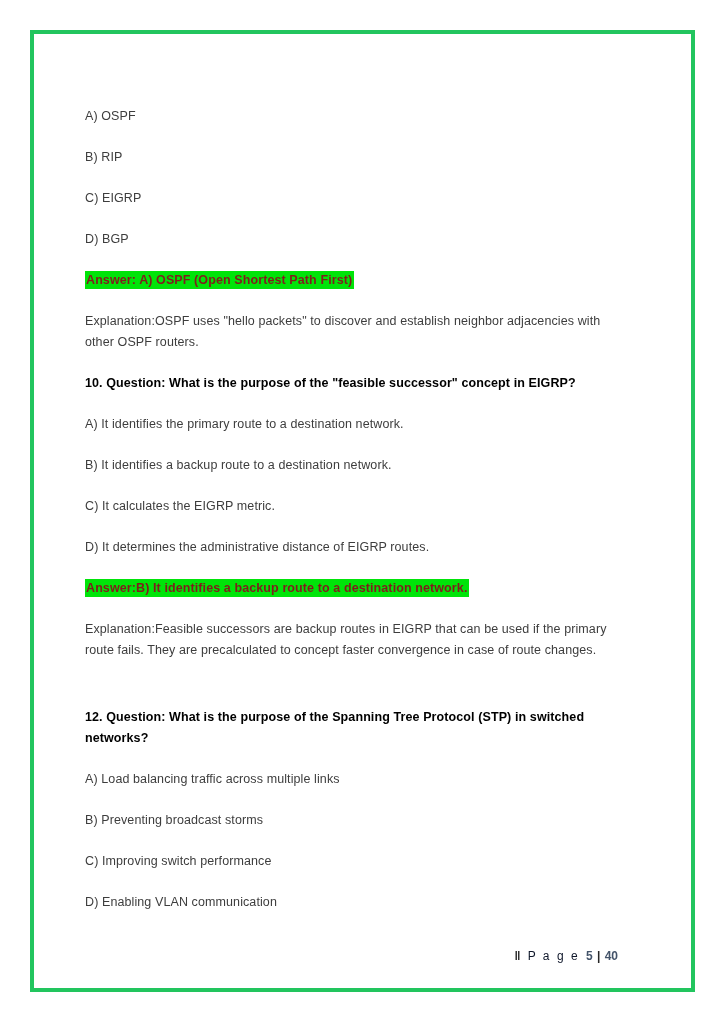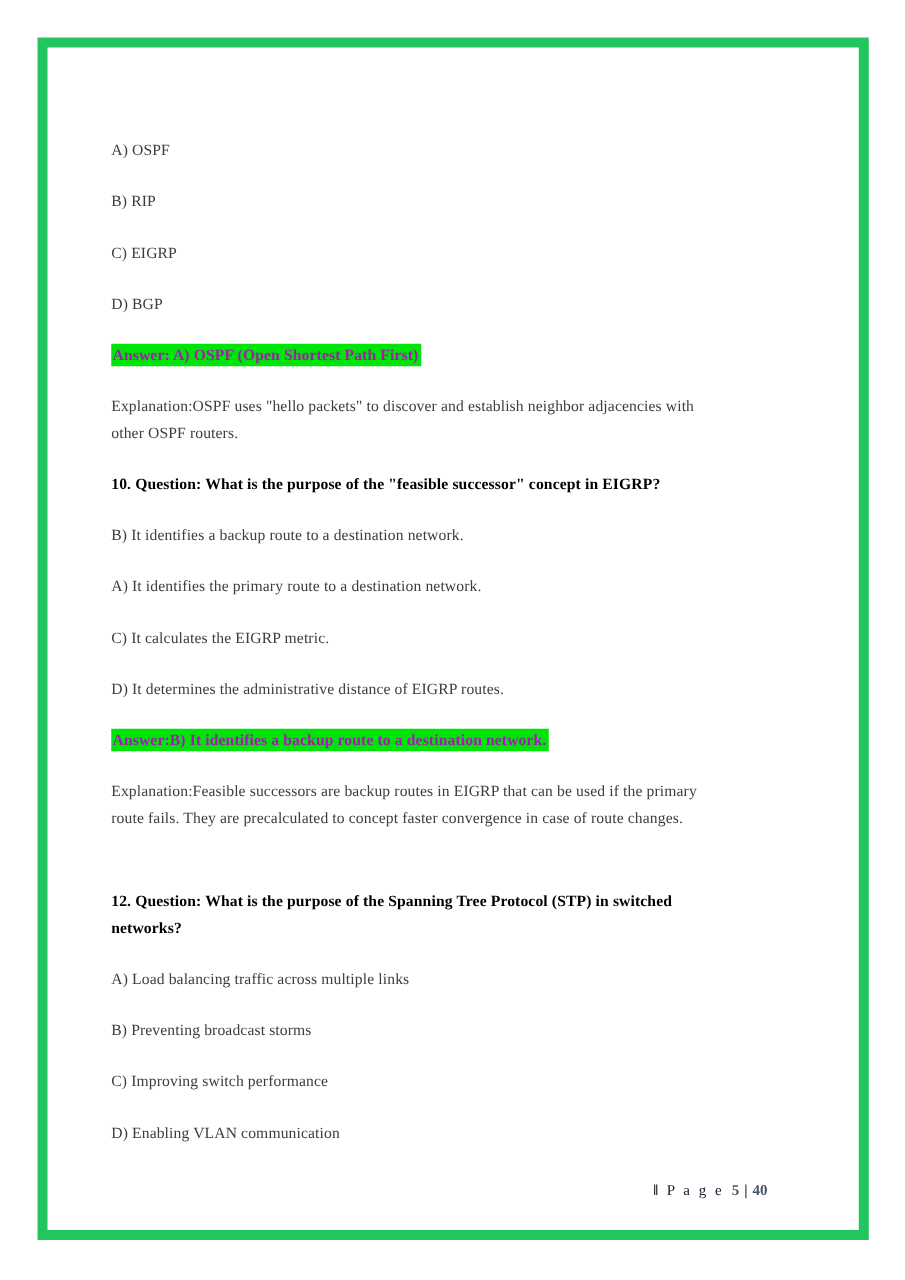--- a/index.html
+++ b/index.html
@@ -11,23 +11,22 @@
   }
   .page {
     position: relative;
     width: 724px; height: 1024px;
     background: #ffffff;
   }
   .frame {
     position: absolute;
     left: 30px; top: 30px;
     width: 665px; height: 962px;
-    border: 8px solid #22c55e;
+    border: 4px solid #22c55e;
     background: #ffffff;
-    font-family: Liberation Serif, serif;
   }
   .content {
     position: absolute;
     left: 51px; top: 72px;
     width: 558px;
   }
   .para {
     font-size: 12.5px;
     line-height: 21px;
     color: #3d3d3d;
@@ -38,21 +37,21 @@
   .question {
     font-weight: bold;
     color: #000000;
   }
   .answer {
     margin-bottom: 20px;
   }
   .answer span {
     display: inline;
     background: #00e409;
-    color: #a21caf;
+    color: #7f1d1d;
     font-weight: bold;
     font-size: 12.5px;
     line-height: 21px;
     padding: 2px 2px 2px 1px;
     letter-spacing: 0.1px;
   }
   .gap { height: 26px; }
   .footer {
     position: absolute;
     right: 73px; bottom: 24px;
@@ -78,22 +77,22 @@
       <p class="para">C) EIGRP</p>
       <p class="para">D) BGP</p>
 
       <p class="answer"><span>Answer: A) OSPF (Open Shortest Path First)</span></p>
 
       <p class="para">Explanation:OSPF uses "hello packets" to discover and establish neighbor adjacencies with
 other OSPF routers.</p>
 
       <p class="para question">10. Question: What is the purpose of the "feasible successor" concept in EIGRP?</p>
 
+      <p class="para">A) It identifies the primary route to a destination network.</p>
       <p class="para">B) It identifies a backup route to a destination network.</p>
-      <p class="para">A) It identifies the primary route to a destination network.</p>
       <p class="para">C) It calculates the EIGRP metric.</p>
       <p class="para">D) It determines the administrative distance of EIGRP routes.</p>
 
       <p class="answer"><span>Answer:B) It identifies a backup route to a destination network.</span></p>
 
       <p class="para">Explanation:Feasible successors are backup routes in EIGRP that can be used if the primary
 route fails. They are precalculated to concept faster convergence in case of route changes.</p>
 
       <div class="gap"></div>
 

